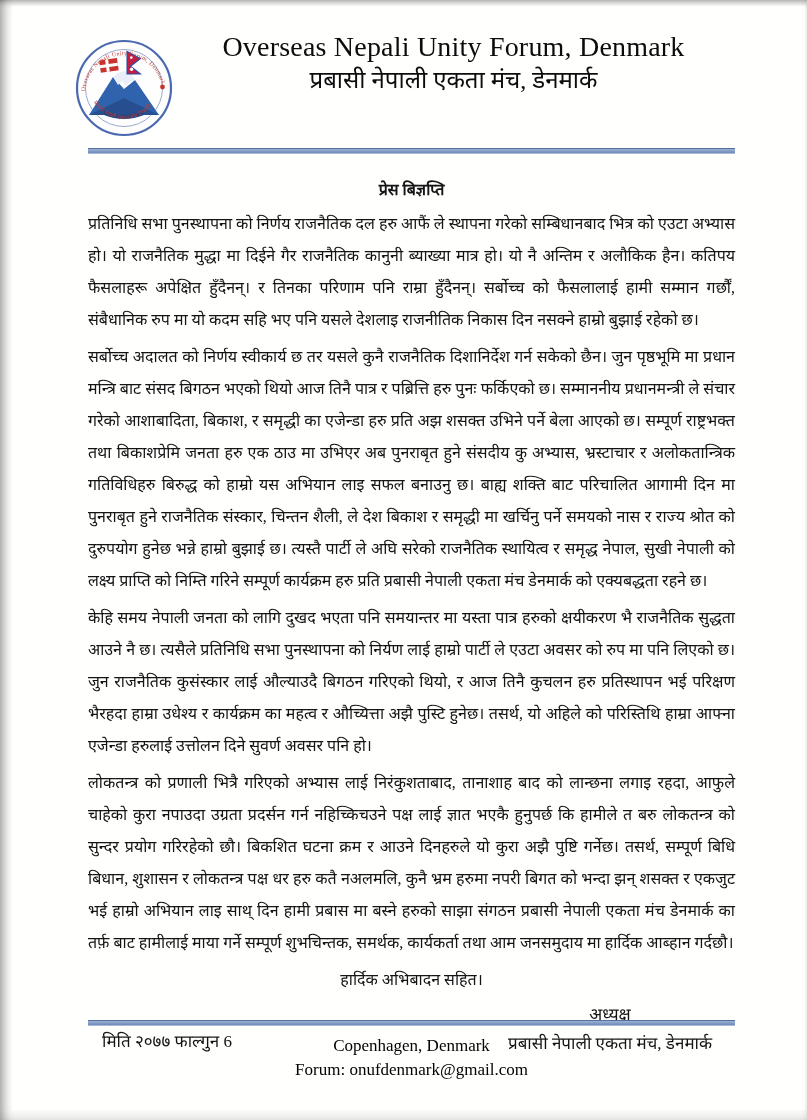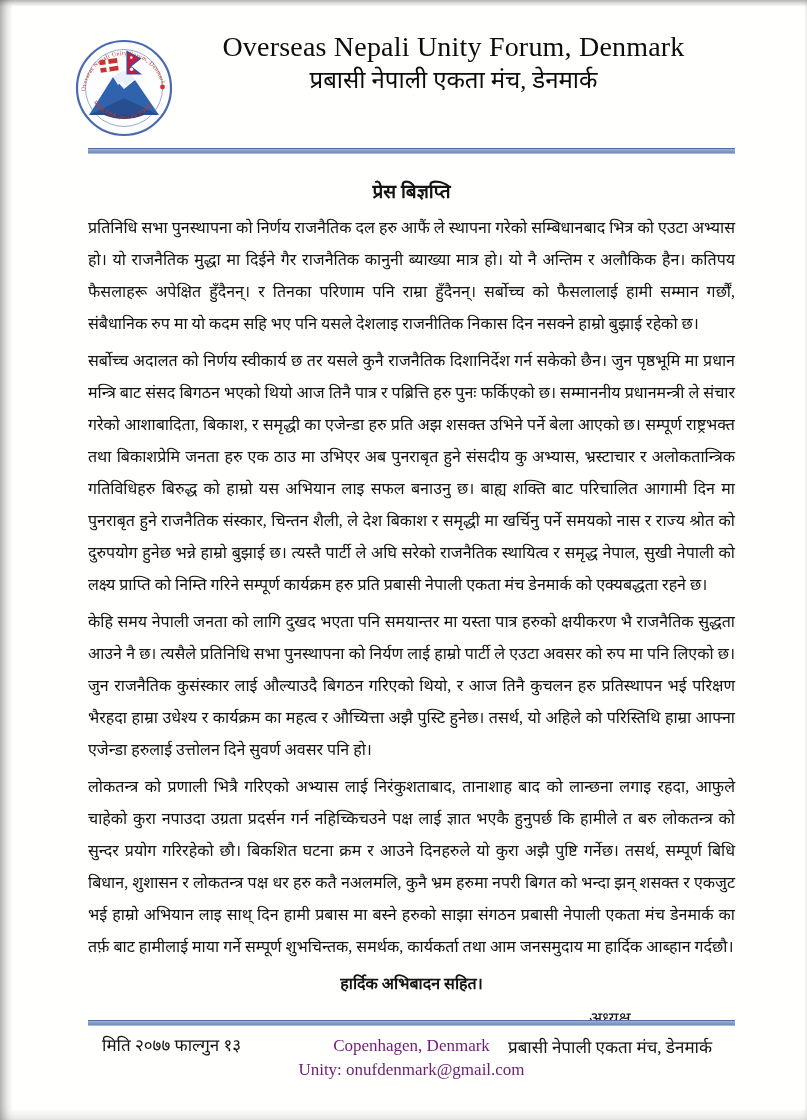--- a/index.html
+++ b/index.html
@@ -24,33 +24,33 @@
   .titles{margin:0 70px 0 160px;text-align:center;padding-top:24px;}
   .org-en{font-size:28px;letter-spacing:.2px;line-height:34px;color:#0c0c0c;}
   .org-ne{font-size:24px;line-height:32px;color:#0c0c0c;}
 
   .rule{height:4px;background:linear-gradient(#9db2d4,#6f8ab8);
         border-top:1px solid #54719f;border-bottom:1px solid #a9bbd8;
         margin:0 70px 0 76px;}
 
   
   .content{margin:0 70px 0 76px;}
-  .doc-title{font-size:19px;font-weight:bold;text-align:center;margin:24px 0 8px;}
+  .doc-title{font-size:16px;font-weight:bold;text-align:center;margin:24px 0 8px;}
   .content p{font-size:16px;line-height:32px;margin:0 0 5px;text-align:justify;}
-  .closing{text-align:center !important;margin:0 0 2px !important;font-weight:bold;}
+  .closing{text-align:center !important;margin:0 0 2px !important;}
 
   .sig-row{display:flex;justify-content:space-between;align-items:flex-start;margin-top:4px;}
   .date-line{font-size:17px;padding-top:29px;padding-left:14px;}
   .sig-block{text-align:center;font-size:17px;line-height:29px;min-width:250px;}
   .sig-role{text-decoration:underline;}
 
   
   .footer{position:absolute;left:76px;right:70px;top:1014px;text-align:center;}
   .footer .rule{margin:0 0 8px;}
-  .footer-loc,.footer-email{font-size:17px;line-height:24px;color:#701a75;}
+  .footer-loc,.footer-email{font-size:17px;line-height:24px;color:#000000;}
 </style>
 </head>
 <body>
 
 <div class="photo">
   <div class="page">
 
     <header class="letterhead">
       <div class="logo">
         <svg viewBox="0 0 100 100" width="100" height="100" aria-hidden="true">
@@ -98,28 +98,28 @@
       <h1 class="doc-title">प्रेस बिज्ञप्ति</h1>
 
       <p>प्रतिनिधि सभा पुनस्थापना को निर्णय राजनैतिक दल हरु आफैं ले स्थापना गरेको सम्बिधानबाद  भित्र को एउटा अभ्यास हो। यो राजनैतिक मुद्धा मा दिईने गैर राजनैतिक कानुनी ब्याख्या मात्र हो। यो नै अन्तिम र अलौकिक हैन। कतिपय फैसलाहरू अपेक्षित हुँदैनन्। र तिनका परिणाम पनि राम्रा हुँदैनन्। सर्बोच्च को फैसलालाई हामी सम्मान गर्छौं, संबैधानिक रुप मा यो कदम सहि भए पनि यसले  देशलाइ राजनीतिक निकास दिन नसक्ने हाम्रो बुझाई रहेको छ।</p>
       <p>सर्बोच्च अदालत को निर्णय  स्वीकार्य छ तर यसले कुनै राजनैतिक दिशानिर्देश गर्न सकेको छैन। जुन पृष्ठभूमि मा प्रधान मन्त्रि बाट संसद बिगठन भएको थियो आज तिनै पात्र र पब्रित्ति हरु  पुनः फर्किएको छ। सम्माननीय प्रधानमन्त्री ले संचार गरेको आशाबादिता, बिकाश, र समृद्धी का एजेन्डा हरु प्रति अझ शसक्त उभिने पर्ने बेला आएको छ। सम्पूर्ण राष्ट्रभक्त तथा बिकाशप्रेमि जनता हरु एक ठाउ मा उभिएर अब पुनराबृत हुने संसदीय कु अभ्यास, भ्रस्टाचार र अलोकतान्त्रिक गतिविधिहरु बिरुद्ध को हाम्रो यस अभियान लाइ  सफल बनाउनु छ। बाह्य शक्ति बाट परिचालित आगामी दिन मा पुनराबृत हुने राजनैतिक संस्कार, चिन्तन शैली, ले देश बिकाश र समृद्धी मा खर्चिनु पर्ने समयको नास र राज्य श्रोत को दुरुपयोग हुनेछ भन्ने हाम्रो बुझाई छ। त्यस्तै पार्टी ले अघि सरेको राजनैतिक स्थायित्व  र समृद्ध नेपाल, सुखी नेपाली को लक्ष्य प्राप्ति को निम्ति गरिने सम्पूर्ण कार्यक्रम हरु प्रति प्रबासी नेपाली एकता मंच डेनमार्क को एक्यबद्धता रहने छ।</p>
       <p>केहि समय नेपाली जनता को लागि दुखद भएता  पनि समयान्तर मा यस्ता पात्र हरुको क्षयीकरण भै राजनैतिक सुद्धता आउने नै छ। त्यसैले  प्रतिनिधि सभा पुनस्थापना को निर्यण लाई हाम्रो पार्टी ले एउटा अवसर को रुप मा पनि लिएको छ।  जुन राजनैतिक कुसंस्कार लाई औल्याउदै बिगठन गरिएको थियो, र आज तिनै कुचलन हरु प्रतिस्थापन भई परिक्षण भैरहदा हाम्रा उधेश्य र कार्यक्रम का महत्व र औच्यित्ता अझै पुस्टि हुनेछ।  तसर्थ, यो अहिले को परिस्तिथि हाम्रा आफ्ना एजेन्डा हरुलाई उत्तोलन  दिने सुवर्ण अवसर पनि हो।</p>
       <p>लोकतन्त्र को प्रणाली भित्रै गरिएको अभ्यास लाई निरंकुशताबाद, तानाशाह बाद को लान्छना लगाइ रहदा, आफुले चाहेको कुरा नपाउदा उग्रता प्रदर्सन गर्न नहिच्किचउने पक्ष लाई ज्ञात भएकै हुनुपर्छ कि हामीले त बरु लोकतन्त्र को सुन्दर प्रयोग गरिरहेको छौ।  बिकशित घटना क्रम र आउने दिनहरुले यो कुरा अझै पुष्टि गर्नेछ। तसर्थ, सम्पूर्ण बिधि बिधान, शुशासन र लोकतन्त्र पक्ष धर हरु  कतै नअलमलि, कुनै भ्रम हरुमा नपरी बिगत को भन्दा झन् शसक्त र एकजुट भई हाम्रो अभियान लाइ साथ् दिन हामी प्रबास मा बस्ने हरुको साझा संगठन प्रबासी नेपाली एकता मंच डेनमार्क का तर्फ़ बाट हामीलाई माया गर्ने सम्पूर्ण शुभचिन्तक, समर्थक, कार्यकर्ता तथा आम जनसमुदाय मा हार्दिक आब्हान गर्दछौ।</p>
 
       <p class="closing">हार्दिक अभिबादन सहित।</p>
 
       <div class="sig-row">
-        <div class="date-line">मिति २०७७ फाल्गुन १३</div>
+        <div class="date-line">मिति २०७७ फाल्गुन 6</div>
         <div class="sig-block">
           <div class="sig-role">अध्यक्ष</div>
           <div class="sig-org">प्रबासी  नेपाली एकता मंच, डेनमार्क</div>
         </div>
       </div>
     </main>
 
     <footer class="footer">
       <div class="rule"></div>
       <div class="footer-loc">Copenhagen, Denmark</div>
-      <div class="footer-email">Unity: onufdenmark@gmail.com</div>
+      <div class="footer-email">Forum: onufdenmark@gmail.com</div>
     </footer>
 
   </div>
 </div>
 
 </body></html>

